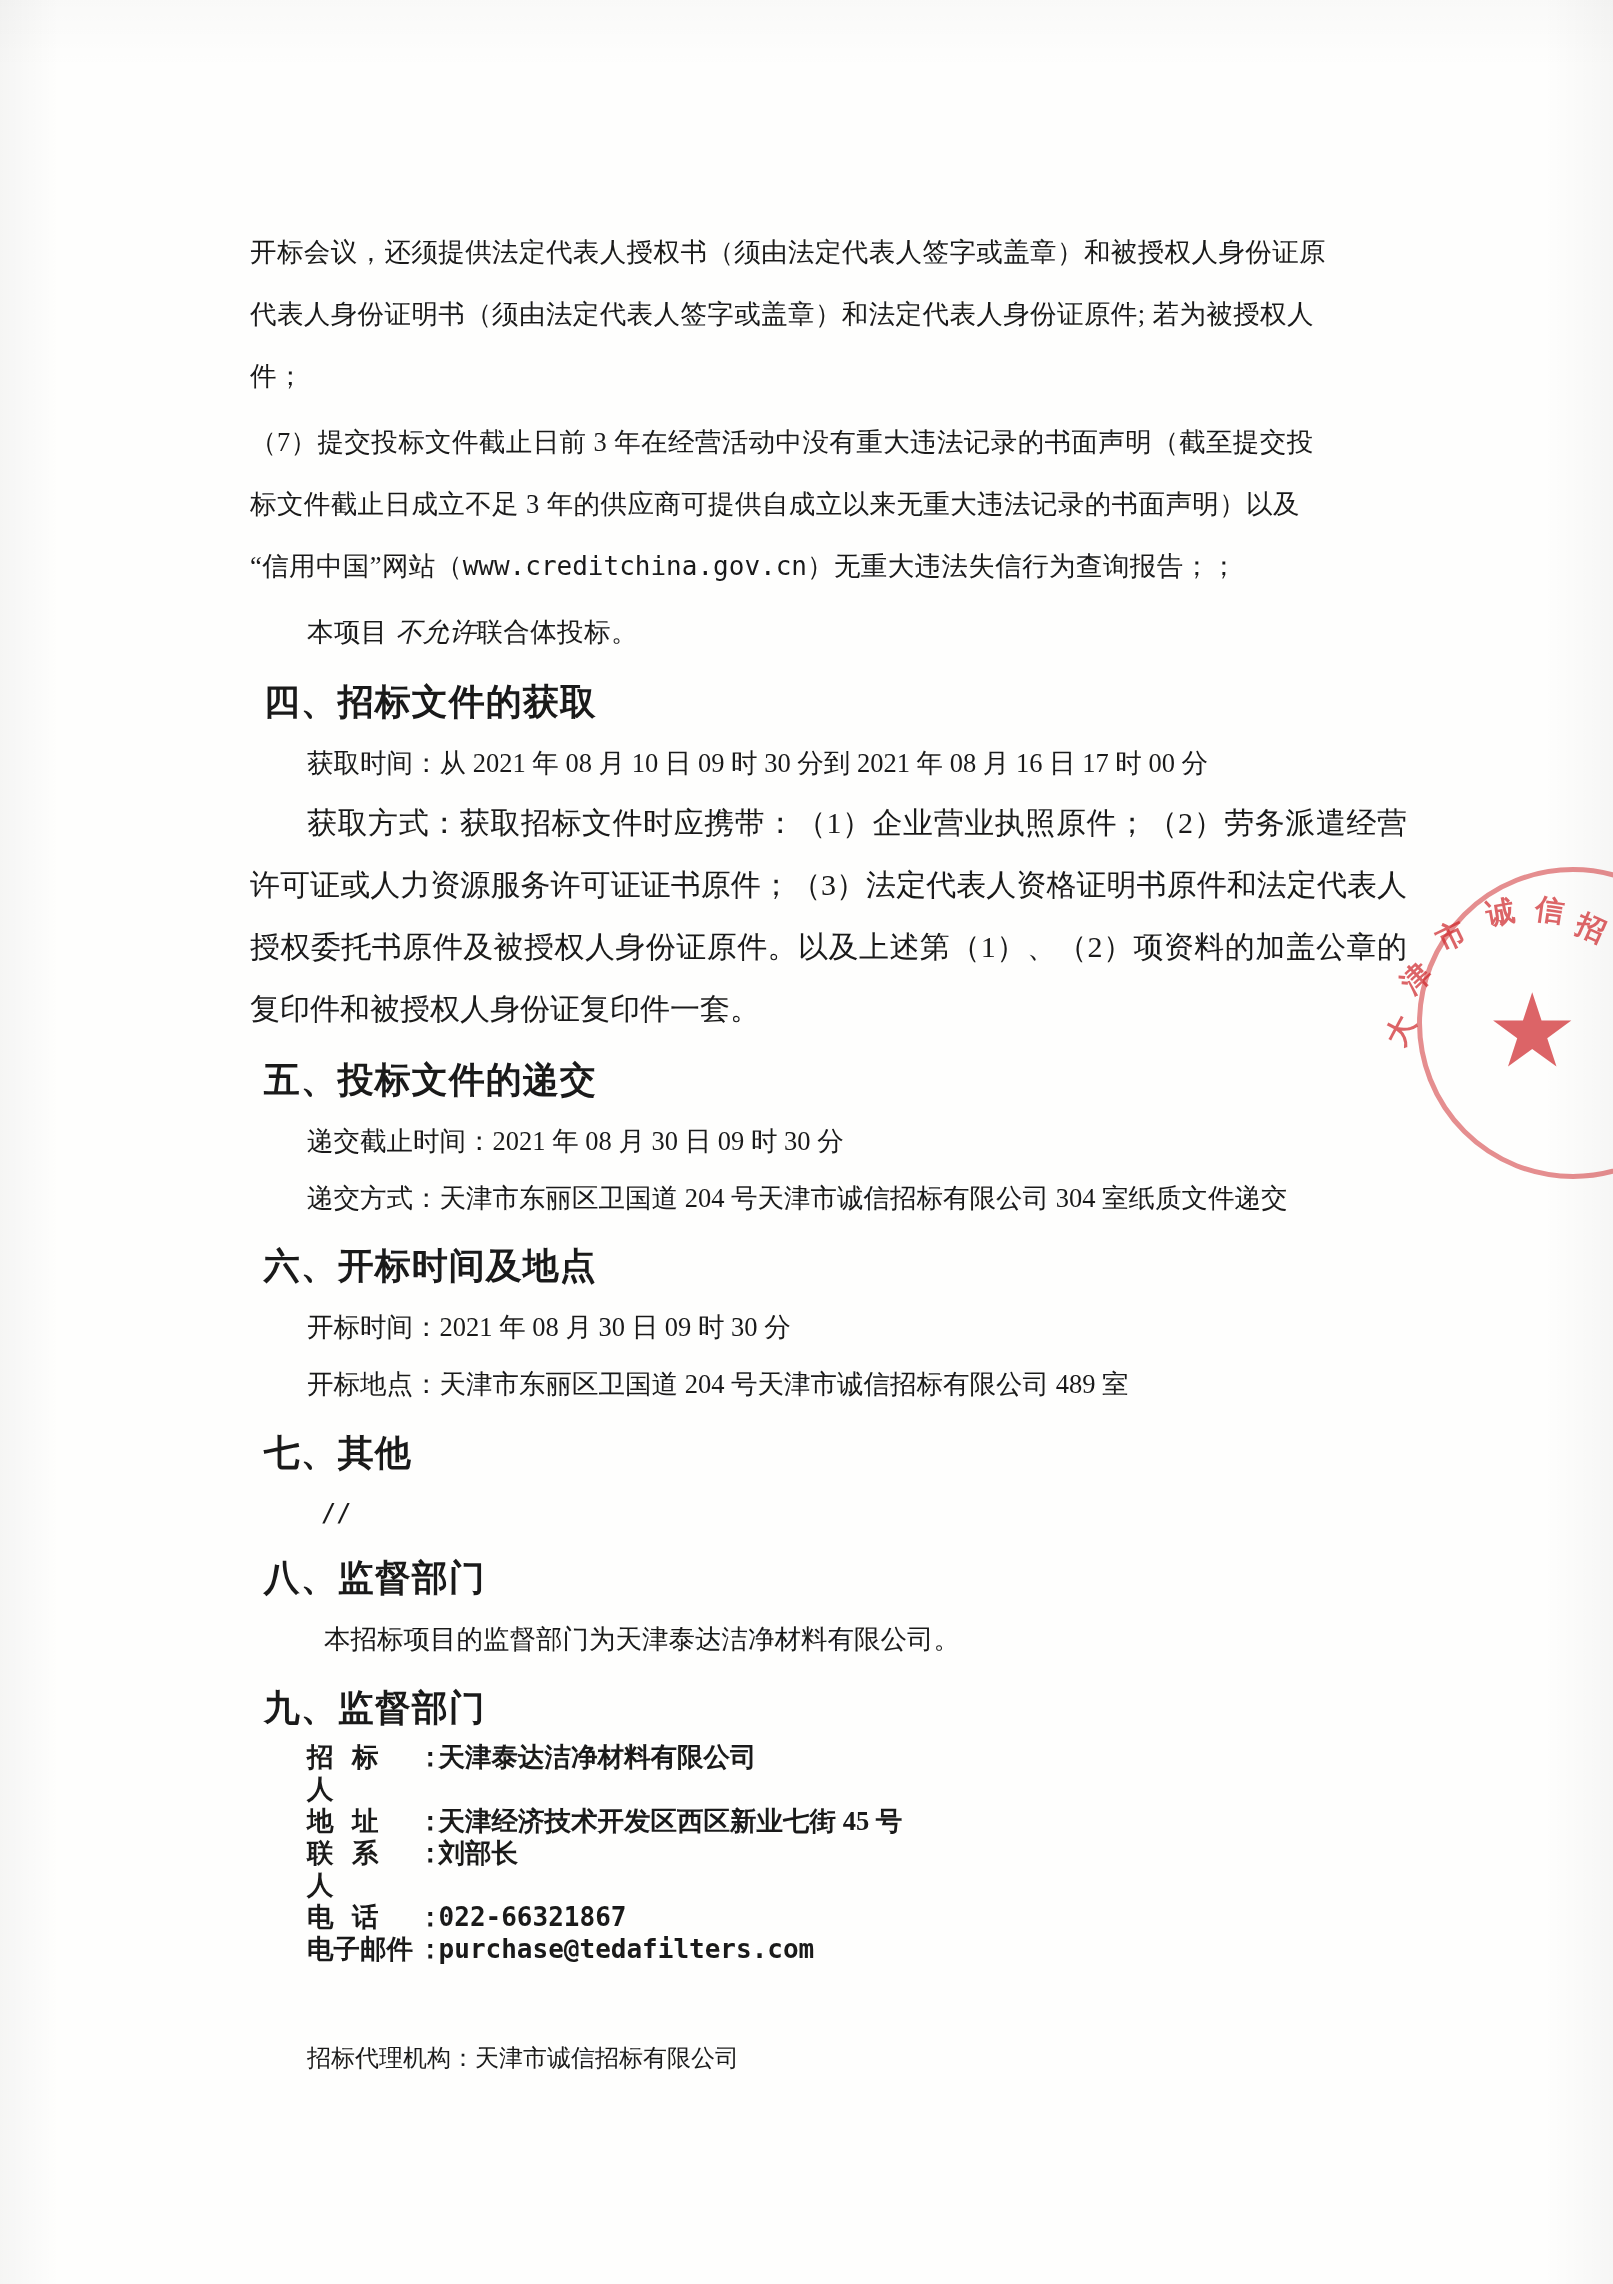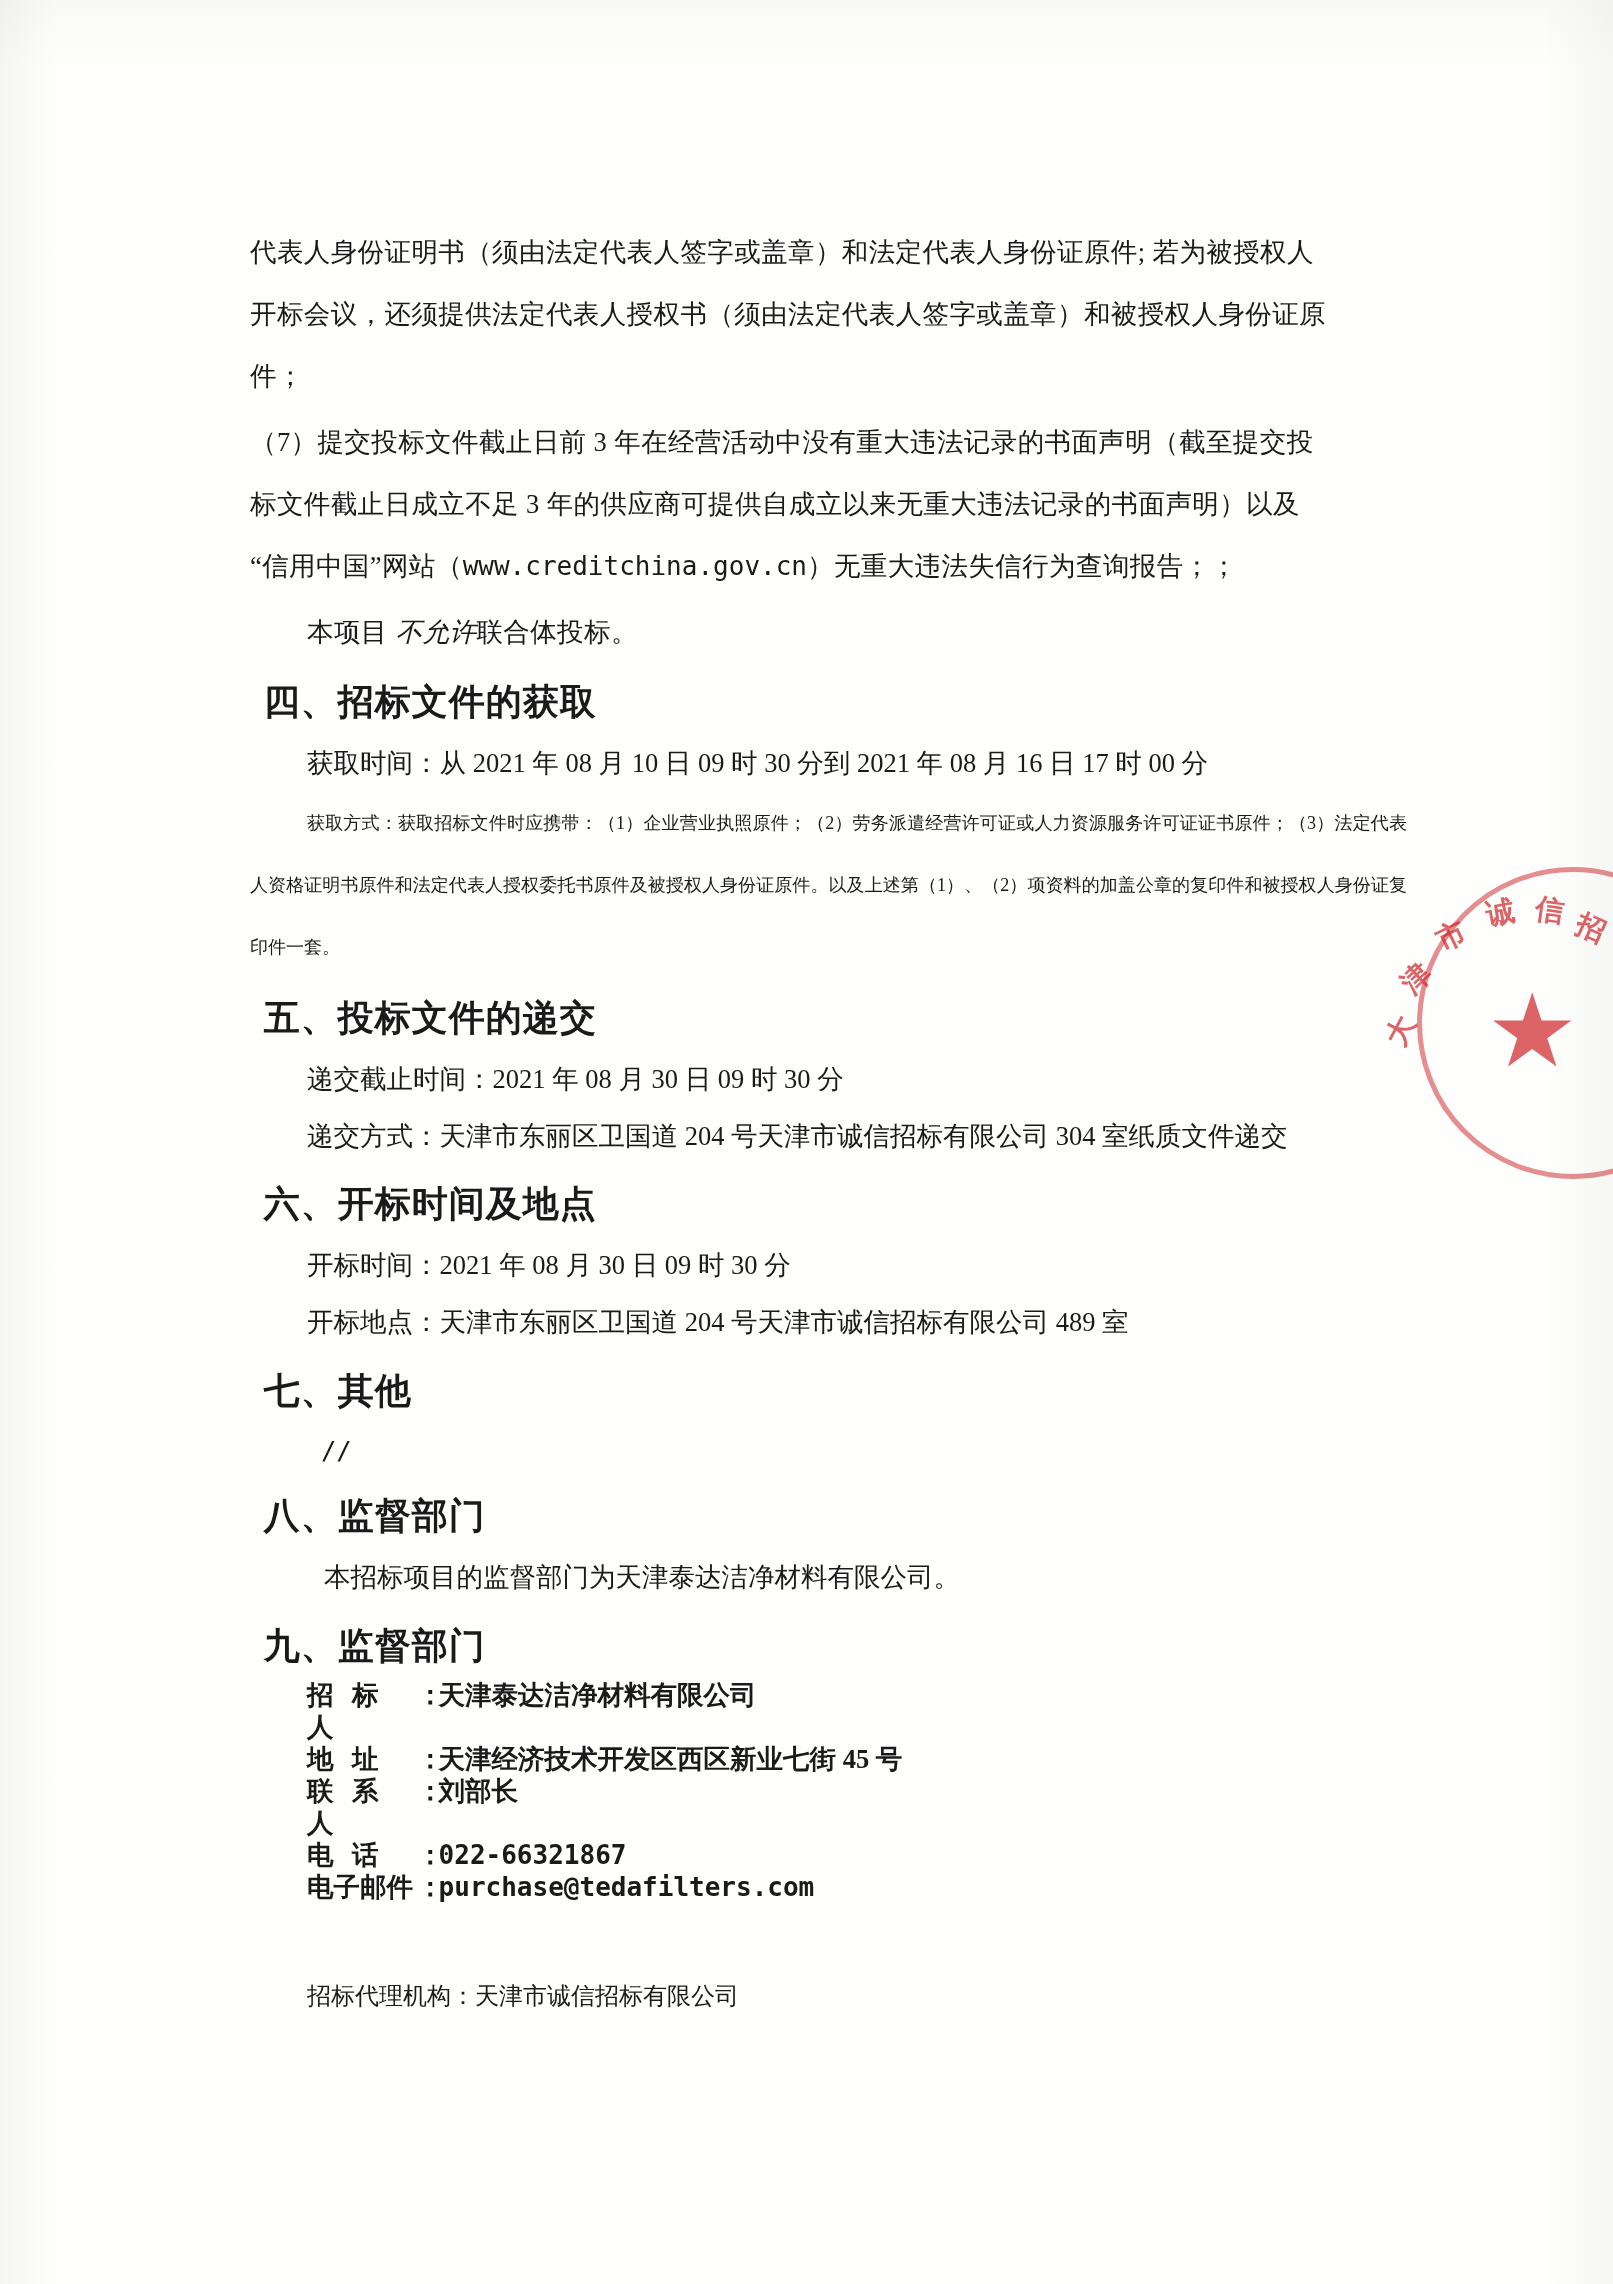--- a/index.html
+++ b/index.html
@@ -63,21 +63,21 @@
     line-height: 51px;
   }
 
   .sub {
     font-size: 26.5px;
     line-height: 57px;
     margin-left: 57px;
   }
 
   .sub-wrap {
-    font-size: 18px;
+    font-size: 30px;
     line-height: 62px;
     margin-left: 0;
     text-indent: 57px;
     text-align: justify;
   }
 
   .contact-row {
     display: flex;
     font-size: 26.5px;
     line-height: 32px;
@@ -155,22 +155,22 @@
 </style>
 </head>
 <body>
 
 <div class="page">
   <div class="scan-tint"></div>
 
   <div class="content">
 
     <div class="para">
+      <p class="body-line">开标会议，还须提供法定代表人授权书（须由法定代表人签字或盖章）和被授权人身份证原</p>
       <p class="body-line">代表人身份证明书（须由法定代表人签字或盖章）和法定代表人身份证原件; 若为被授权人</p>
-      <p class="body-line">开标会议，还须提供法定代表人授权书（须由法定代表人签字或盖章）和被授权人身份证原</p>
       <p class="body-line">件；</p>
     </div>
 
     <div class="para">
       <p class="body-line">（7）提交投标文件截止日前 3 年在经营活动中没有重大违法记录的书面声明（截至提交投</p>
       <p class="body-line">标文件截止日成立不足 3 年的供应商可提供自成立以来无重大违法记录的书面声明）以及</p>
       <p class="body-line">
         <span>“信用中国”网站（</span><span class="mono">www.creditchina.gov.cn</span><span>）无重大违法失信行为查询报告；；</span>
       </p>
     </div>

